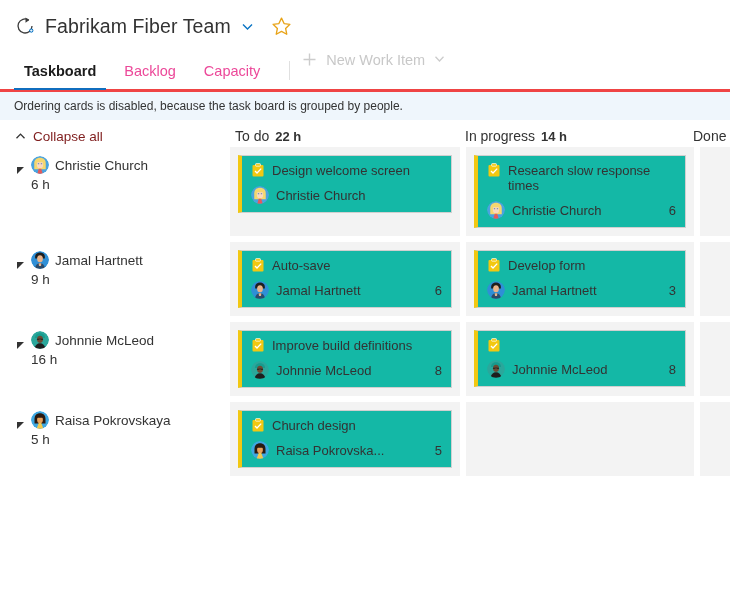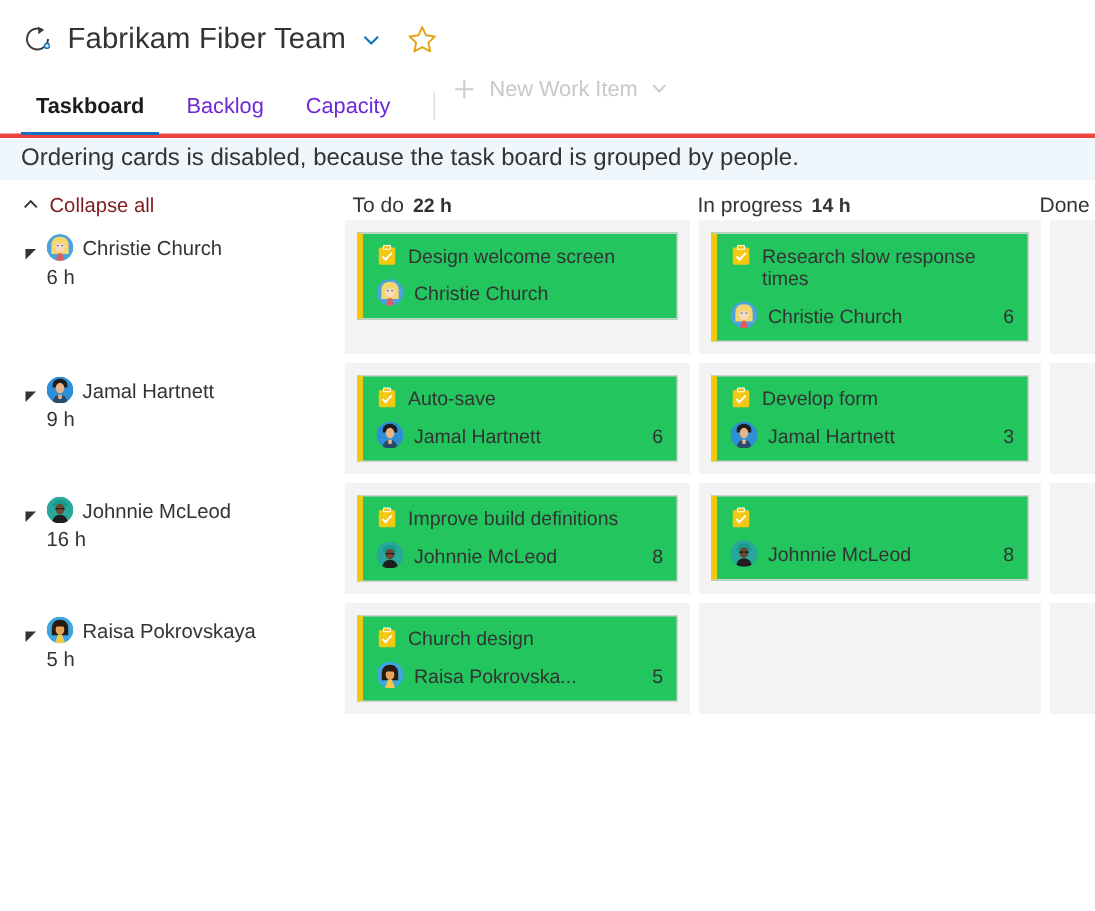--- a/index.html
+++ b/index.html
@@ -59,21 +59,21 @@
     display: flex;
     align-items: stretch;
     padding-left: 13px;
     border-bottom: 3px solid #ef4444;
     box-sizing: border-box;
   }
   .tab {
     display: flex;
     align-items: center;
     font-size: 14.5px;
-    color: #6d28d9;
+    color: #ec4899;
     padding: 0 11px;
     margin-right: 6px;
     position: relative;
     cursor: pointer;
     white-space: nowrap;
   }
   .tab.active {
     font-weight: bold;
     color: #1b1b1b;
   }
@@ -113,21 +113,21 @@
     flex: 0 0 13px;
   }
 
   
   .infobar {
     background: #eff6fc;
     height: 28px;
     display: flex;
     align-items: center;
     padding-left: 14px;
-    font-size: 16px;
+    font-size: 12px;
     color: #333333;
     box-sizing: border-box;
   }
 
   
   .board-head {
     display: flex;
     height: 27px;
     align-items: flex-end;
     padding-bottom: 3px;
@@ -221,21 +221,21 @@
     box-sizing: border-box;
     padding: 8px 8px 8px 8px;
     margin-right: 6px;
   }
   .cell-todo { width: 230px; flex: 0 0 230px; }
   .cell-prog { width: 228px; flex: 0 0 228px; }
   .cell-done { flex: 1 1 auto; margin-right: 0; }
 
   
   .card {
-    background: #22c55e;
+    background: #14b8a6;
     border: 1px solid #d0d0d0;
     border-left: 4px solid #f2c811;
     box-sizing: border-box;
     padding: 7px 9px 8px 9px;
     cursor: pointer;
   }
   .card-titlerow {
     display: flex;
     align-items: flex-start;
     font-size: 13px;

